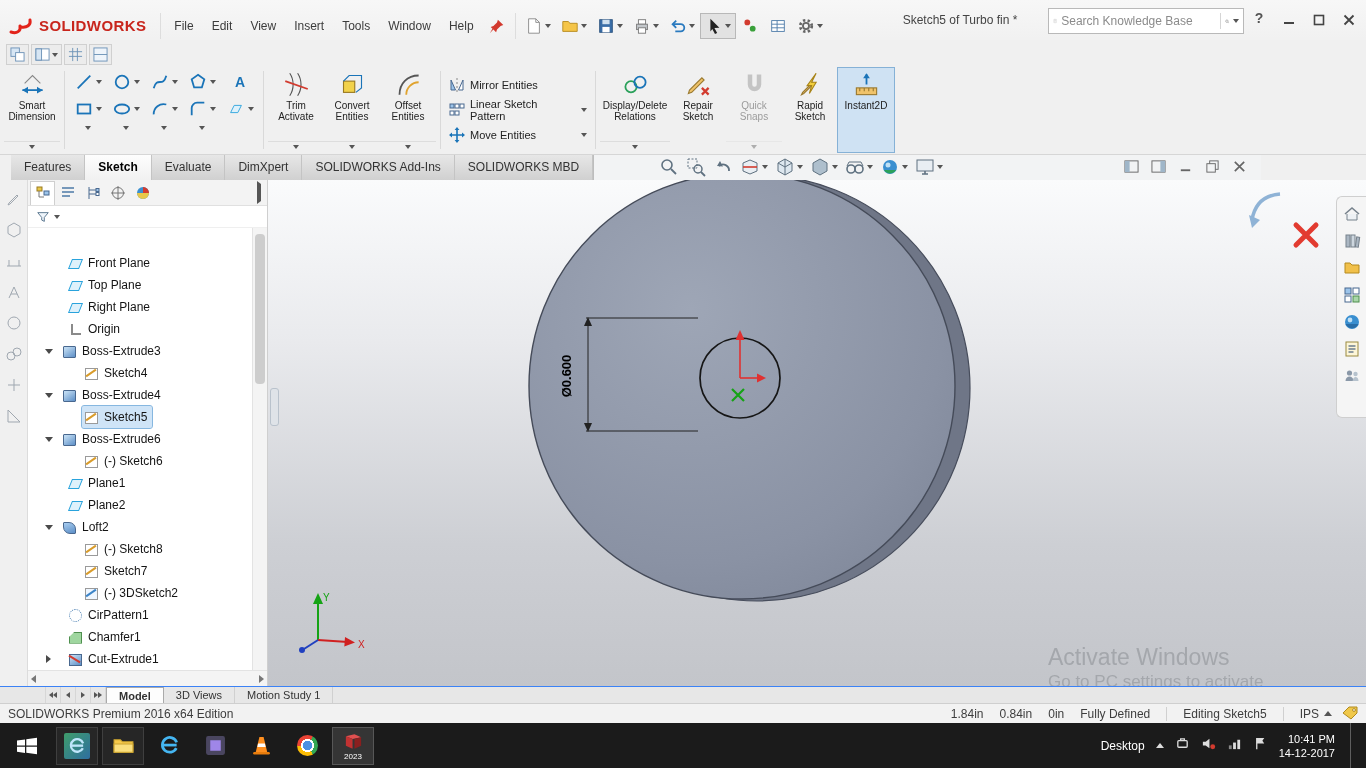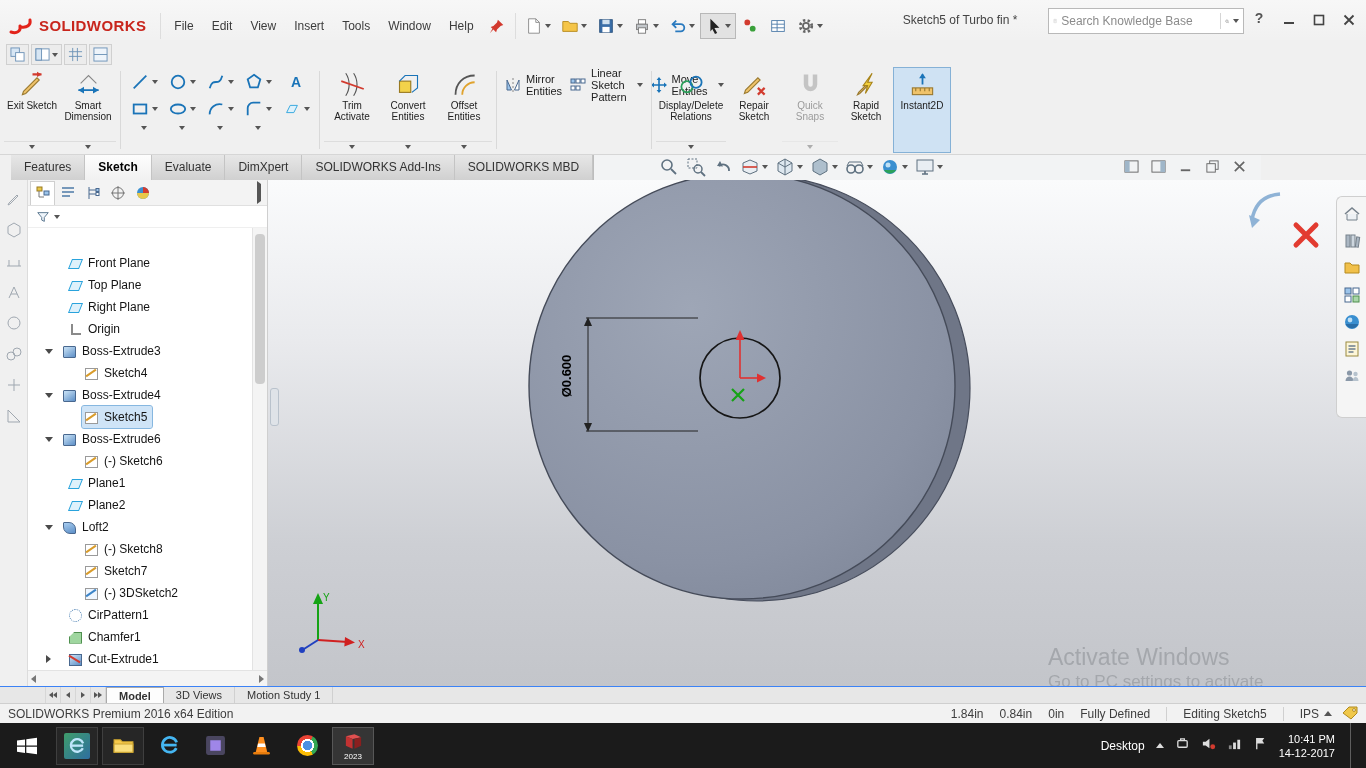--- a/index.html
+++ b/index.html
@@ -38,21 +38,21 @@
 .rb svg{width:27px;height:27px;flex:none}
 .rb .lbl{white-space:normal}
 .rb .strip{margin-top:auto;width:100%;height:11px;display:flex;align-items:center;justify-content:center;border-top:1px solid #ddd}
 .rb.on{background:#cfe2f3;outline:1px solid #85b1d6}
 .rb.dis{opacity:.42}
 .gcol{display:flex;flex-direction:column;align-items:center;width:38px}
 .gb{width:36px;height:27px;display:flex;align-items:center;justify-content:center;gap:3px}
 .gb svg{width:18px;height:18px}
 .gdd{height:12px;display:flex;align-items:center;justify-content:center;width:100%}
 .atool{font-size:14px;font-weight:700;color:#1a74b8}
-.listcol{display:flex;flex-direction:row;justify-content:flex-start;padding-top:4px;width:146px}
+.listcol{display:flex;flex-direction:column;justify-content:flex-start;padding-top:4px;width:146px}
 .lb{display:flex;align-items:center;gap:5px;height:25px;font-size:11px;color:#222;padding:0 4px}
 .lb svg{width:16px;height:16px;flex:none}
 .lb .sp{flex:1}
 
 
 #tabrow{position:absolute;left:11px;top:155px;width:1250px;height:25px;background:linear-gradient(90deg,#d8d8d8 0,#d8d8d8 500px,#f2f3f4 520px)}
 #ctabs{display:flex;height:25px;width:fit-content;background:linear-gradient(#e7e7e7,#d0d0d0);border-right:1px solid #bdbdbd}
 .ct{padding:0 13px;line-height:24px;font-size:12px;color:#333;border-right:1px solid #c4c4c4}
 .ct.on{background:linear-gradient(#fdfdfd,#f1f1f1);color:#000;font-weight:700}
 #headsup{position:absolute;left:648px;top:2px;display:flex;align-items:center;gap:7px}
@@ -289,31 +289,20 @@
         </span>
       <span class="mb">
           <svg viewBox="0 0 16 16">
             <rect x="1" y="1" width="14" height="14" fill="#eef4fa" stroke="#6e93b8"></rect>
             <path d="M1 8h14" stroke="#6e93b8"></path>
           </svg>
         </span>
     </div>
     <div id="ribbonrow">
 
-      <div class="rb">
-        <svg viewBox="0 0 24 24">
-            <path d="M3 21l3-1L18 8l-2-2L4 18z" fill="#f0c36a" stroke="#9a7a30"></path>
-            <path d="M12 3h8" stroke="#d23b2f" stroke-width="2"></path>
-            <path d="M20 3l-4-2.3v4.6z" fill="#d23b2f"></path>
-          </svg>
-        <span class="lbl">Exit Sketch</span>
-        <span class="strip">
-            <i class="cv"></i>
-          </span>
-      </div>
 
       <div class="rb">
         <svg viewBox="0 0 24 24">
             <path d="M3 17h18" stroke="#1a74b8" stroke-width="1.6"></path>
             <path d="M3 17l5-3v6z" fill="#1a74b8"></path>
             <path d="M21 17l-5-3v6z" fill="#1a74b8"></path>
             <path d="M5 11l7-7 7 7" fill="none" stroke="#888"></path>
           </svg>
         <span class="lbl">Smart Dimension</span>
         <span class="strip">

